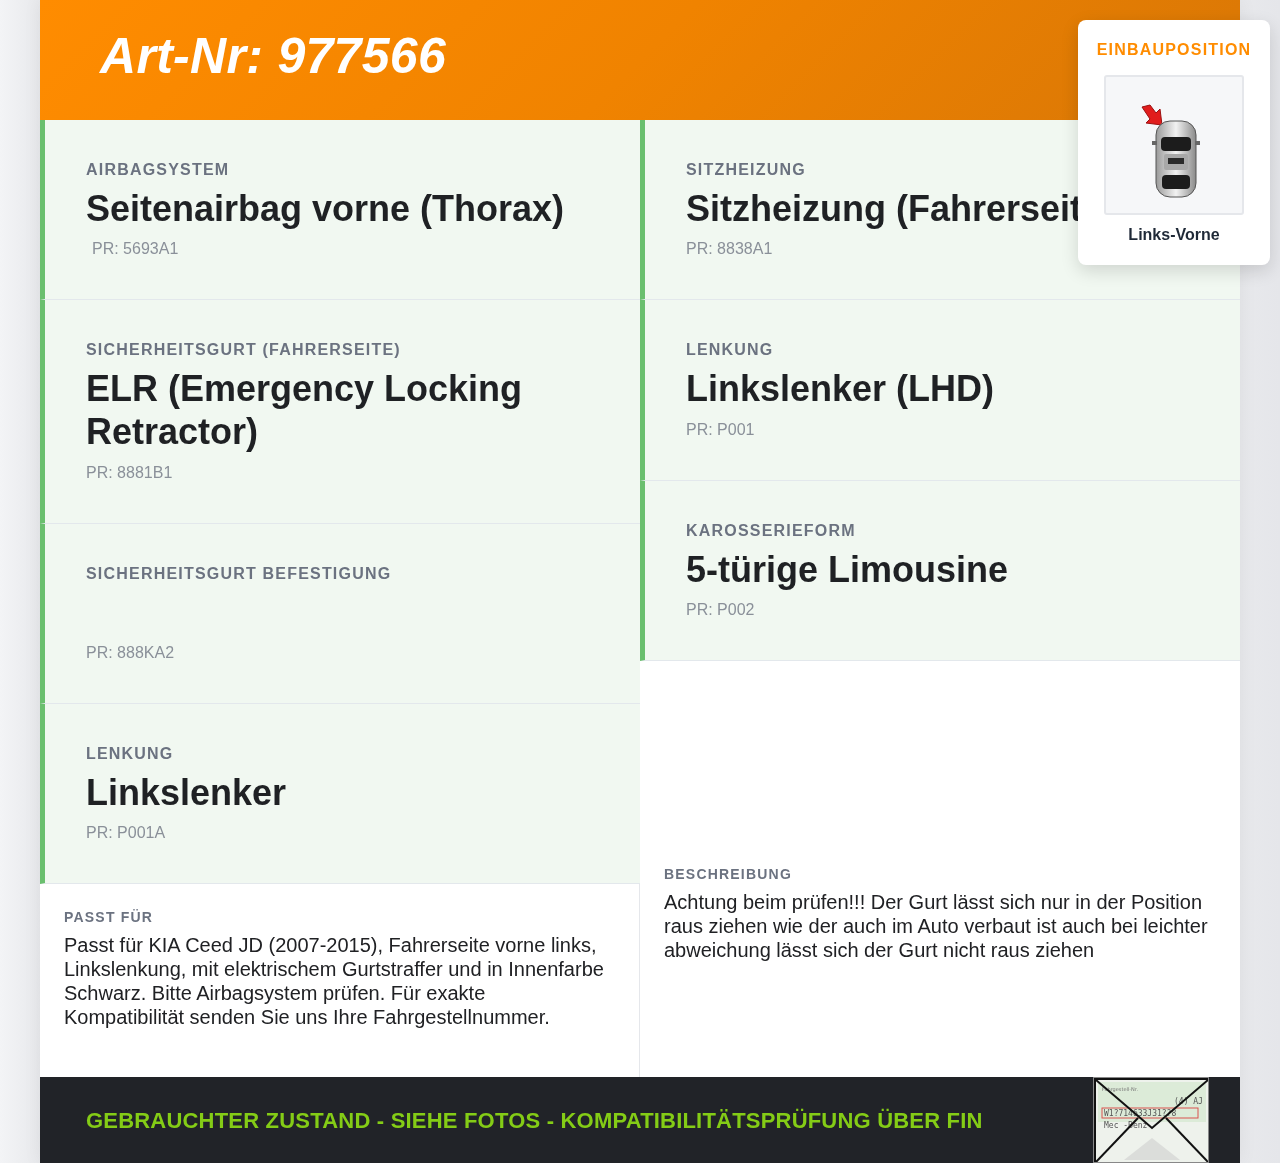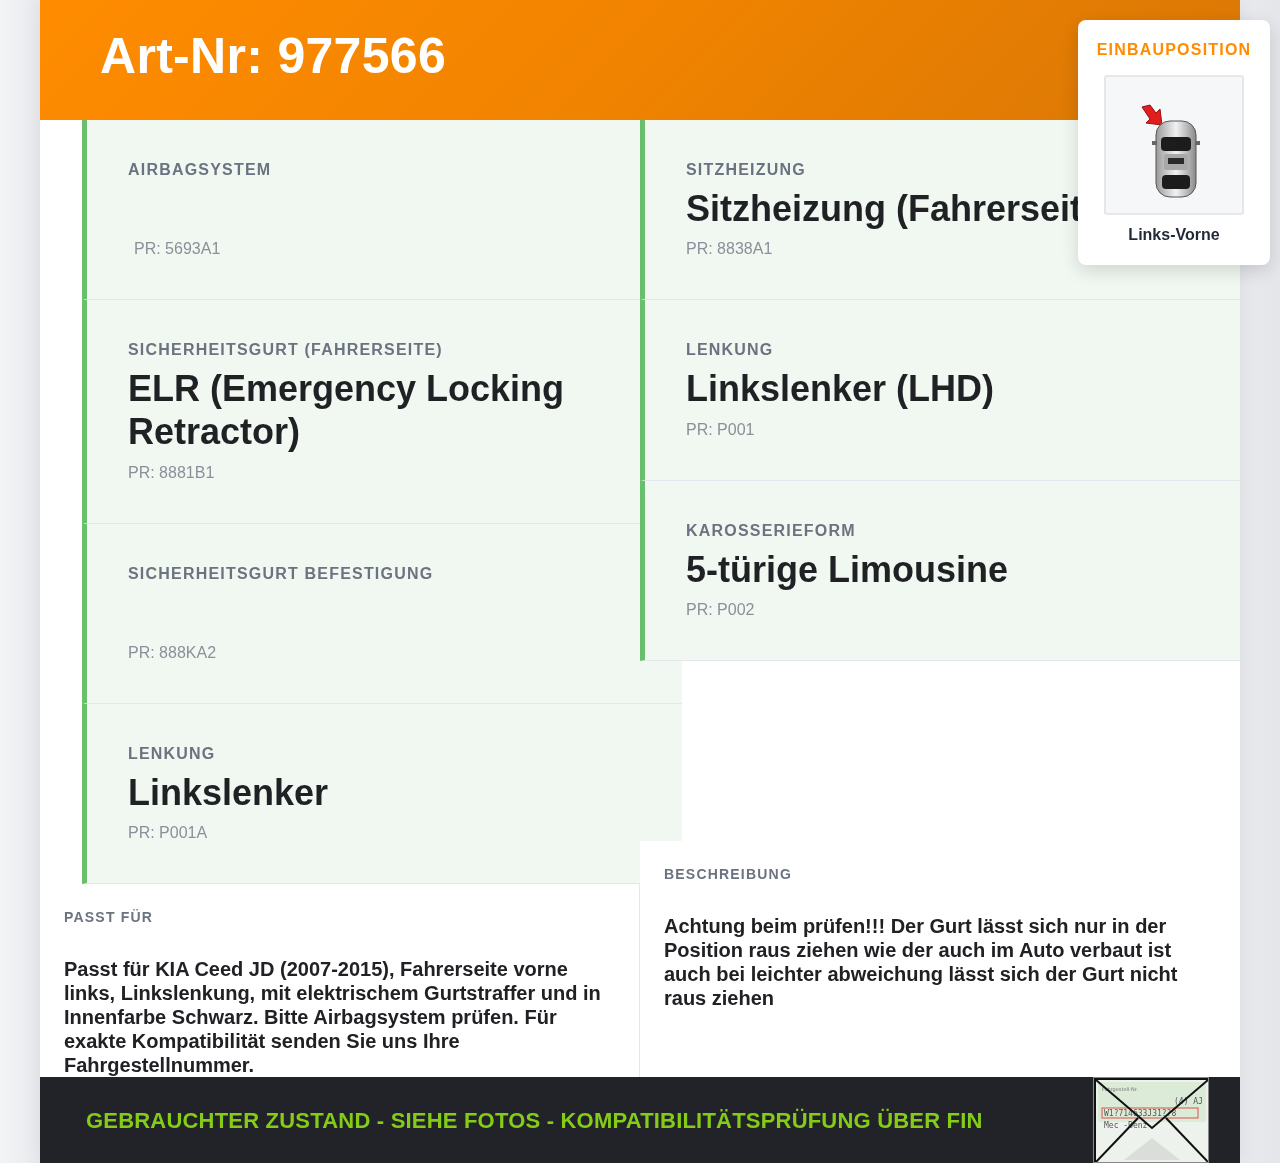--- a/index.html
+++ b/index.html
@@ -18,20 +18,21 @@
       width: 1200px;
       height: 1163px;
       background: #ffffff;
       box-shadow: 0 0 18px rgba(0,0,0,0.06);
     }
     .header {
       position: absolute;
       left: 0; top: 0;
       width: 1200px; height: 120px;
       background: linear-gradient(135deg, #ff8c00 0%, #f08300 50%, #d97706 100%);
+      font-style: italic;
     }
     .header-title {
       position: absolute;
       left: 60px;
       top: 26px;
       font-size: 50px;
       font-weight: bold;
       color: #ffffff;
       letter-spacing: 0.3px;
       line-height: 60px;
@@ -40,21 +41,21 @@
       position: absolute;
       left: 0;
       top: 120px;
       width: 1200px;
     }
     .col {
       position: absolute;
       top: 0;
       width: 600px;
     }
-    .col.left { left: 0; padding-left: 42px; }
+    .col.left { left: 0; }
     .col.right { left: 600px; }
     .cell {
       position: relative;
       width: 600px;
       background: #f1f8f1;
       border-left: 5px solid #6abf6e;
       border-bottom: 1px solid #e3e8ec;
       padding-left: 41px;
       padding-right: 30px;
     }
@@ -95,24 +96,23 @@
       font-weight: bold;
       color: #6b7280;
       letter-spacing: 1.2px;
       text-transform: uppercase;
     }
     .panel-text {
       position: absolute;
       left: 24px;
       right: 30px;
       font-size: 20px;
-      font-weight: bold;
+      font-weight: normal;
       color: #202124;
       line-height: 24px;
-      margin-top: 24px;
     }
     .footer {
       position: absolute;
       left: 0;
       top: 1077px;
       width: 1200px;
       height: 86px;
       background: #212328;
     }
     .footer-text {
@@ -181,20 +181,21 @@
 <div class="page">
 
   <div class="header">
     <div class="header-title">Art-Nr: 977566</div>
   </div>
 
   <div class="grid">
     <div class="col left">
       <div class="cell" style="height:180px;">
         <div class="cell-label" style="top:41px;">AIRBAGSYSTEM</div>
+        <div class="cell-value" style="top:67px;">Seitenairbag vorne (Thorax)</div>
         <div class="cell-pr" style="top:120px;margin-left:6px;">PR: 5693A1</div>
       </div>
       <div class="cell" style="height:224px;">
         <div class="cell-label" style="top:41px;">SICHERHEITSGURT (FAHRERSEITE)</div>
         <div class="cell-value" style="top:67px; right:110px;">ELR (Emergency Locking Retractor)</div>
         <div class="cell-pr" style="top:164px;">PR: 8881B1</div>
       </div>
       <div class="cell" style="height:180px;">
         <div class="cell-label" style="top:41px;">SICHERHEITSGURT BEFESTIGUNG</div>
         <div class="cell-pr" style="top:120px;">PR: 888KA2</div>

